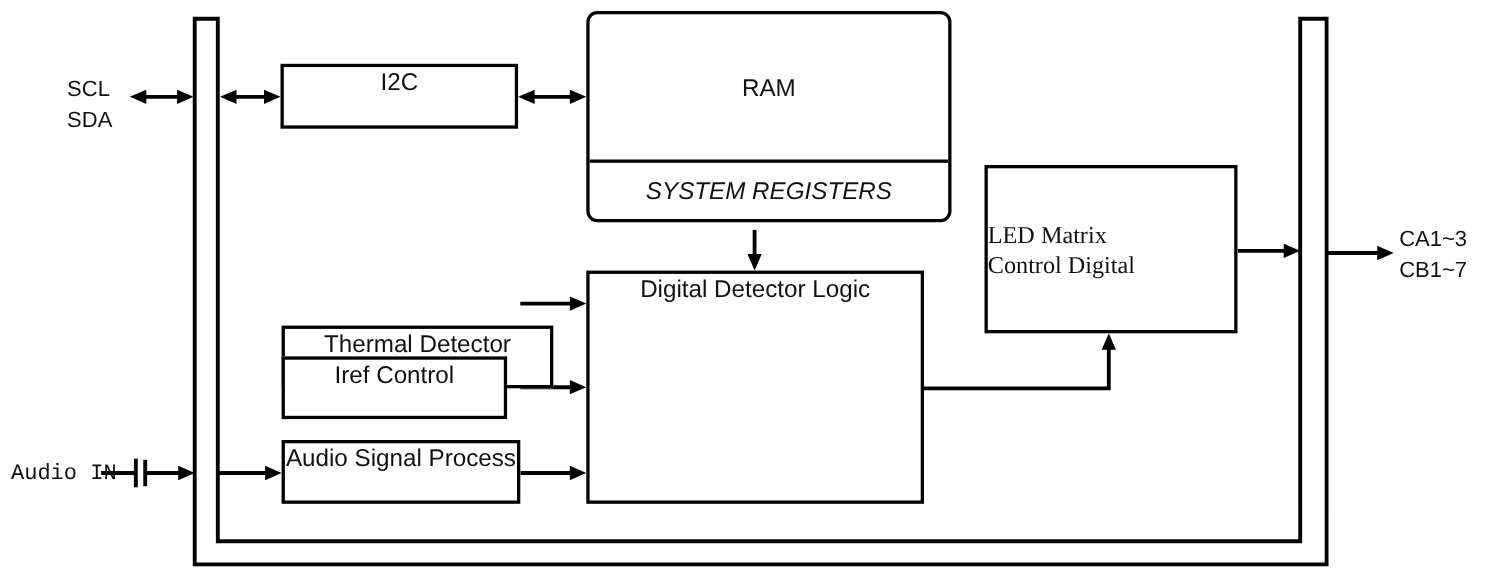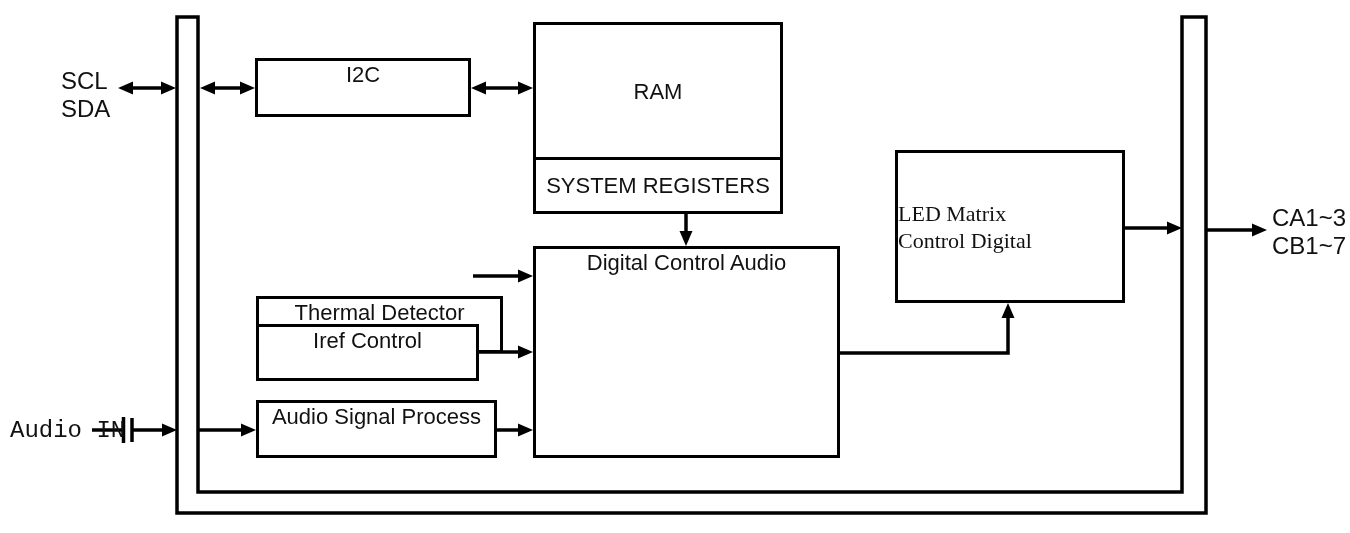--- a/index.html
+++ b/index.html
@@ -24,25 +24,25 @@
     font-size: 22px;
     text-align: center;
     line-height: 27px;
   }
   .ram-wrap { flex-direction: column; align-items: stretch; padding: 0; }
   .ram-top { flex: 1 1 auto; display: flex; align-items: center; justify-content: center; }
   .ram-bottom {
     box-sizing: border-box;
     height: 54px;
     border-top: 3px solid #000000;
-    display: flex; align-items: center; justify-content: center;
+    display: flex; align-items: center; justify-content: center; font-style: italic;
   }
   .ext-label {
     position: absolute;
-    font-size: 24px;
+    font-size: 20px;
     line-height: 28px;
     white-space: nowrap;
   }
   .wire { stroke: #000000; stroke-width: 3.5; fill: none; }
   .head { fill: #000000; stroke: none; }
   .boundary { stroke: #000000; stroke-width: 3.5; fill: #ffffff; }
 </style>
 </head>
 <body>
 
@@ -120,43 +120,43 @@
     <g>
       <line class="wire" x1="1206" y1="230" x2="1256" y2="230"></line>
       <polygon class="head" points="1267,230 1252,223.5 1252,236.5"></polygon>
     </g>
   </svg>
 
   <div class="block" style="left:255px; top:58px; width:216px; height:59px;">
     <span>I2C</span>
   </div>
 
-  <div class="block ram-wrap" style="left:533px; top:22px; width:250px; height:192px;">
+  <div class="block ram-wrap" style="left:533px; top:10px; width:332px; height:192px;border-radius:10px;">
     <div class="ram-top">
       <span>RAM</span>
     </div>
     <div class="ram-bottom">
       <span>SYSTEM REGISTERS</span>
     </div>
   </div>
 
   <div class="block" style="left:256px; top:248px; width:247px; height:57px;margin-top:48px;">
     <span>Thermal Detector</span>
   </div>
 
-  <div class="block" style="left:256px; top:324px; width:223px; height:57px;">
+  <div class="block" style="left:256px; top:324px; width:205px; height:57px;">
     <span>Iref Control</span>
   </div>
 
-  <div class="block" style="left:256px; top:400px; width:241px; height:58px;">
+  <div class="block" style="left:256px; top:400px; width:217px; height:58px;">
     <span>Audio Signal Process</span>
   </div>
 
   <div class="block" style="left:533px; top:246px; width:307px; height:212px;">
-    <span>Digital Control Audio</span>
+    <span>Digital Detector Logic</span>
   </div>
 
   <div class="block" style="left:895px; top:150px; width:230px; height:153px; flex-direction:column;font-family:Liberation Serif, serif;">
     <span>LED Matrix</span>
     <span>Control Digital</span>
   </div>
 
   <div class="ext-label" style="left:61px; top:67px;">
     <div>SCL</div>
     <div>SDA</div>

